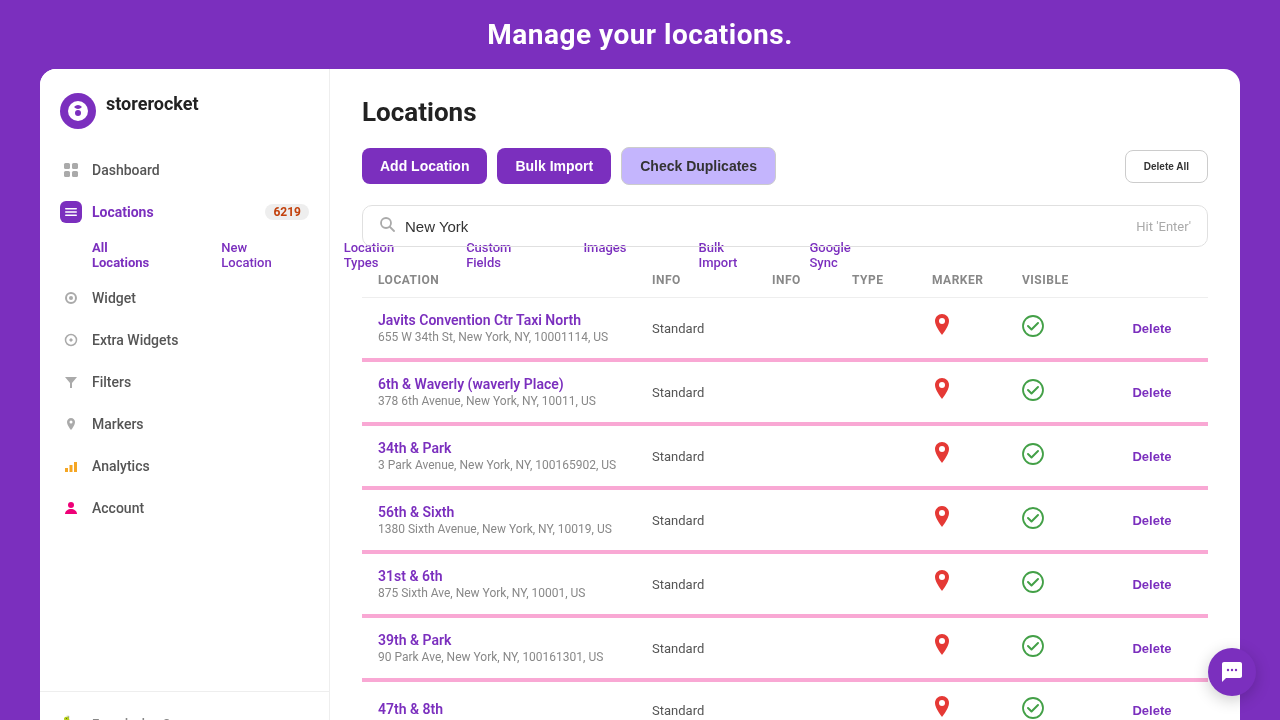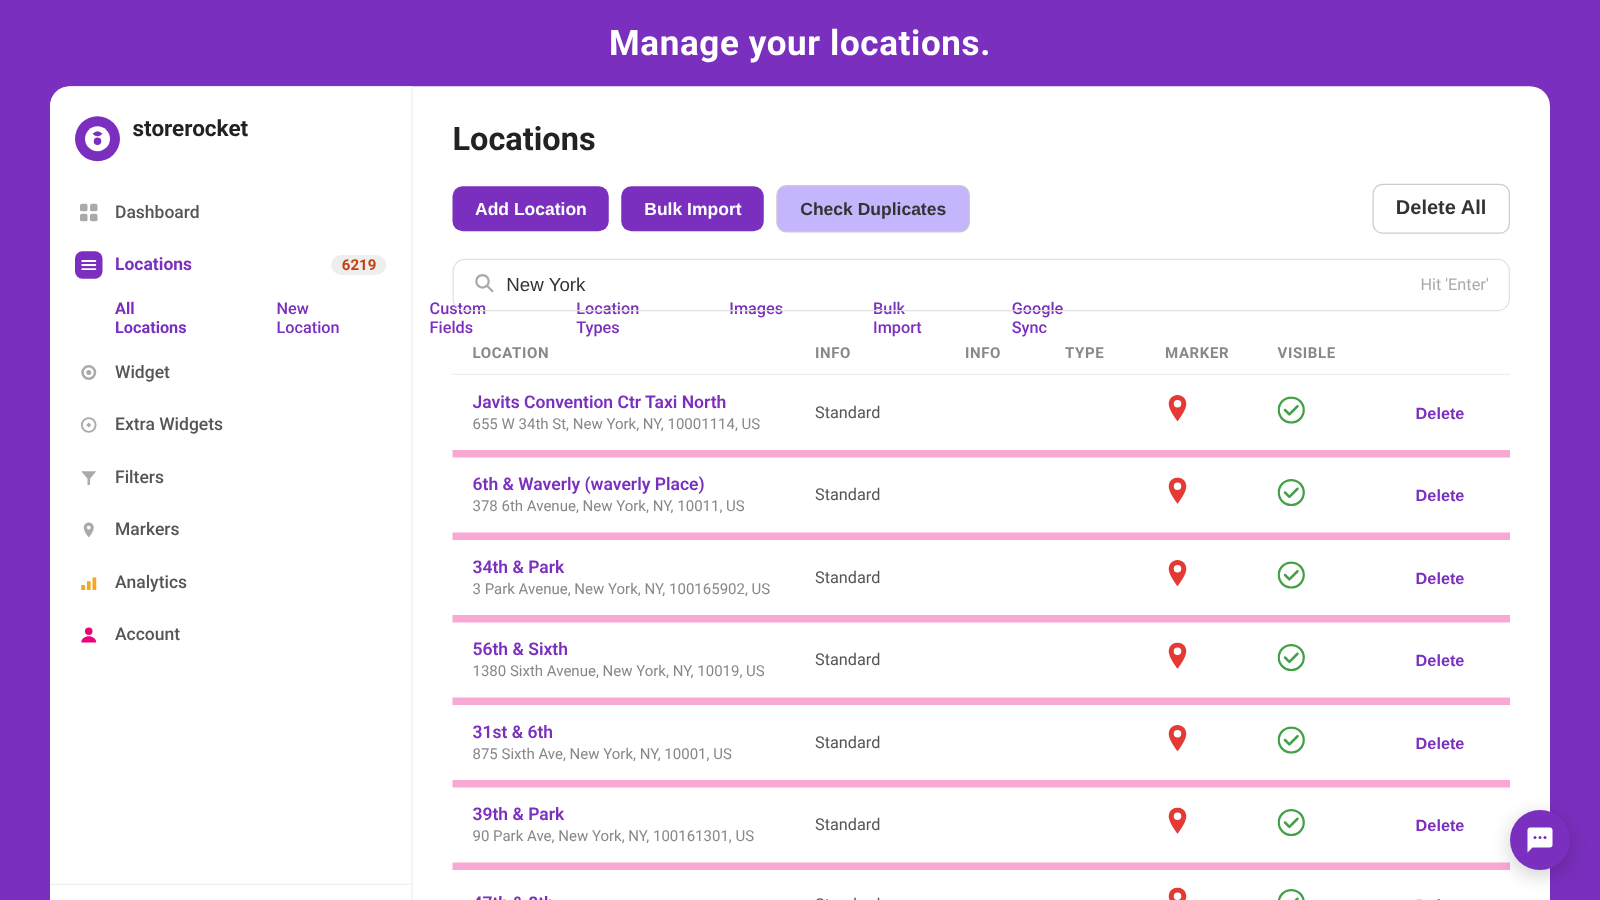--- a/index.html
+++ b/index.html
@@ -160,21 +160,21 @@
       font-weight: 600;
       cursor: pointer;
     }
     .btn-delete-all {
       margin-left: auto;
       background: white;
       color: #333;
       border: 1.5px solid #ccc;
       border-radius: 8px;
       padding: 10px 18px;
-      font-size: 16px;
+      font-size: 10px;
       font-weight: 600;
       cursor: pointer;
     }
     .search-bar {
       display: flex;
       align-items: center;
       border: 1.5px solid #e0e0e0;
       border-radius: 10px;
       padding: 10px 16px;
       margin-bottom: 16px;
@@ -209,21 +209,21 @@
       border-bottom: 1.5px solid #eee;
       font-size: 12px;
       font-weight: 700;
       color: #888;
       letter-spacing: 0.5px;
     }
     .table-row {
       display: grid;
       grid-template-columns: 1fr 120px 80px 80px 90px 90px 80px;
       padding: 14px 16px;
-      border-bottom: 6px solid #f9a8d4;
+      border-bottom: 4px solid #f9a8d4;
       align-items: center;
     }
     .location-name {
       color: #7B2FBE;
       font-weight: 600;
       font-size: 14px;
       cursor: pointer;
     }
     .location-address {
       color: #888;
@@ -303,24 +303,24 @@
     </div>
 
     <div class="sub-nav">
       <div class="sub-nav-item active">
         <span>All Locations</span>
       </div>
       <div class="sub-nav-item">
         <span>New Location</span>
       </div>
       <div class="sub-nav-item">
+        <span>Location Types</span>
+      </div>
+      <div class="sub-nav-item">
         <span>Custom Fields</span>
-      </div>
-      <div class="sub-nav-item">
-        <span>Location Types</span>
       </div>
       <div class="sub-nav-item">
         <span>Images</span>
       </div>
       <div class="sub-nav-item">
         <span>Bulk Import</span>
       </div>
       <div class="sub-nav-item">
         <span>Google Sync</span>
       </div>

